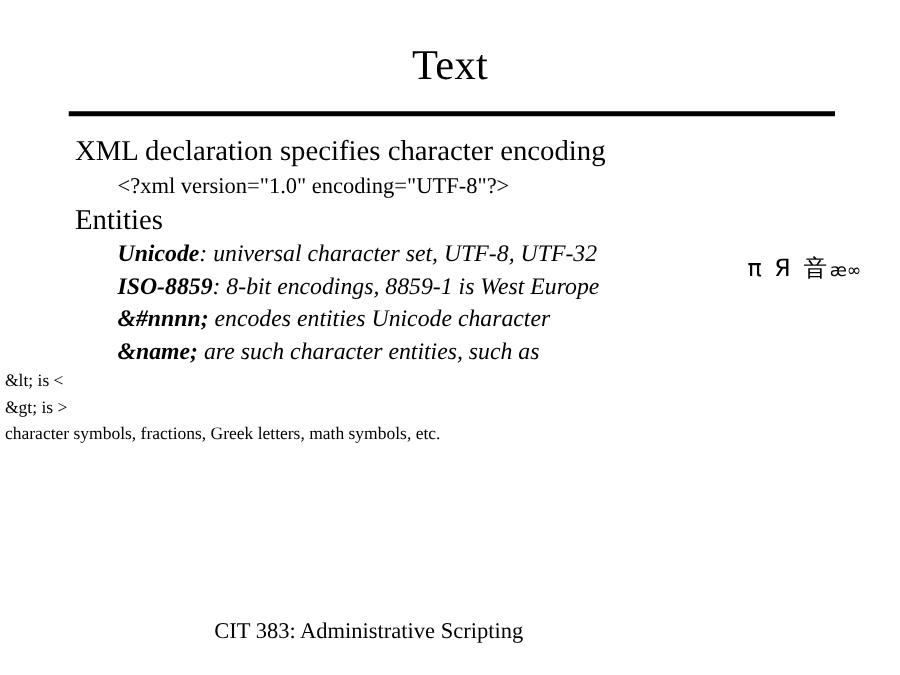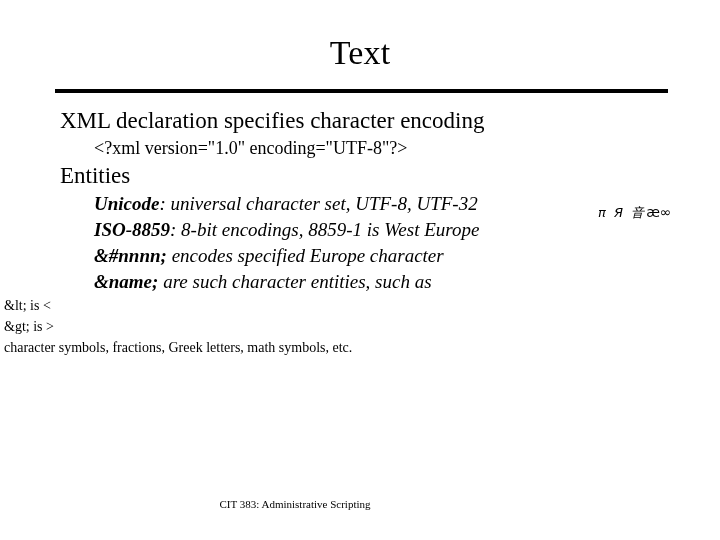--- a/index.html
+++ b/index.html
@@ -89,38 +89,37 @@
   
   .glyph-cluster {
     position: absolute;
     left: 598px;
     top: 202px;
     white-space: nowrap;
     font-family: "DejaVu Sans", sans-serif;
     color: #000000;
   }
   .glyph-big {
-    font-size: 13px;
+    font-size: 19px;
     letter-spacing: 2px;
     vertical-align: baseline;
-    font-style: italic;
   }
   .glyph-small {
     font-size: 14px;
     vertical-align: baseline;
   }
 
   
   .footer {
     position: absolute;
     left: 0;
     top: 496px;
     width: 720px;
     text-align: center;
-    font-size: 11px;
+    font-size: 18px;
     line-height: 16px;
   }
   .footer-inner {
     display: inline-block;
     margin-left: -130px;
   }
 </style>
 </head>
 <body>
 
@@ -136,21 +135,21 @@
 
     <div class="line lvl2">&lt;?xml version="1.0" encoding="UTF-8"?&gt;</div>
 
     <div class="line lvl1">Entities</div>
 
     <div class="line lvl2b"><span class="bold">Unicode</span><span>: universal character set, UTF-8, UTF-32</span></div>
 
     <div class="line lvl2b"><span class="bold">ISO-8859</span><span>: 8-bit encodings, 8859-1 is West Europe</span></div>
 
 
-    <div class="line lvl2b"><span class="bold">&amp;#nnnn;</span><span> encodes specified Europe character</span></div>
+    <div class="line lvl2b"><span class="bold">&amp;#nnnn;</span><span> encodes entities Unicode character</span></div>
 
     <div class="line lvl2b"><span class="bold">&amp;name;</span><span> are such character entities, such as</span></div>
 
     <div class="line lvl4">&amp;lt; is &lt;</div>
 
     <div class="line lvl4">&amp;gt; is &gt;</div>
 
 
     <div class="line lvl4">character symbols, fractions, Greek letters, math symbols, etc.</div>
 

